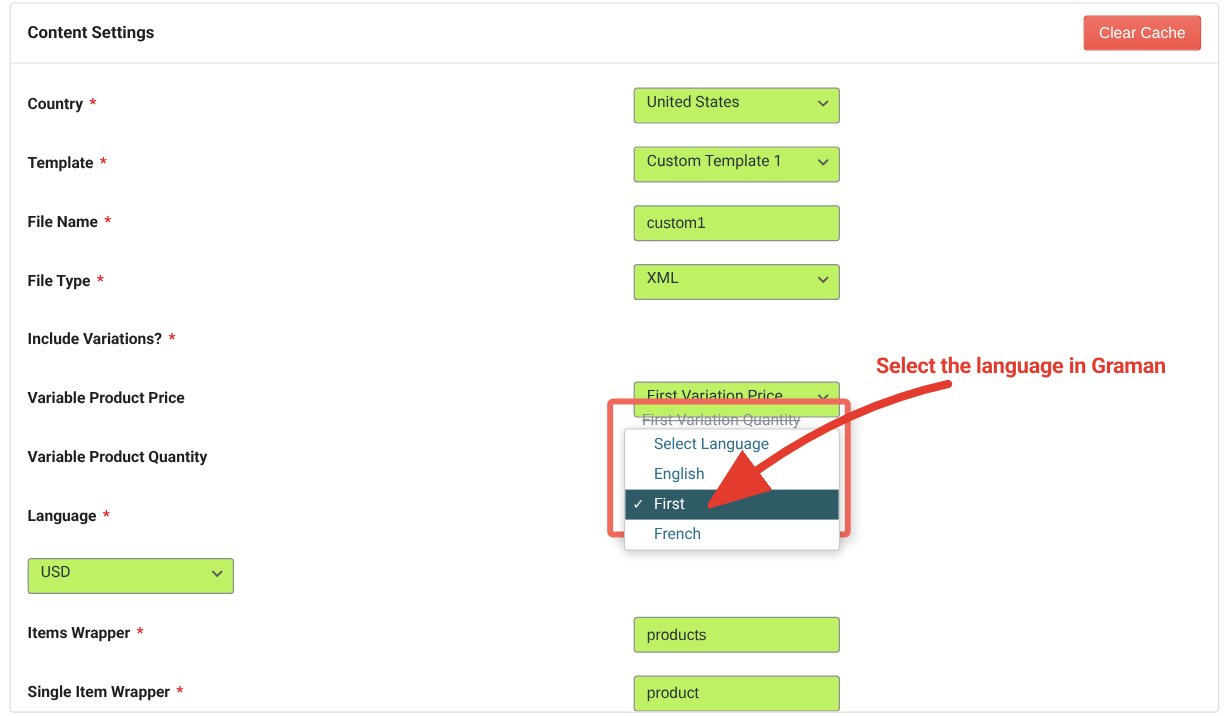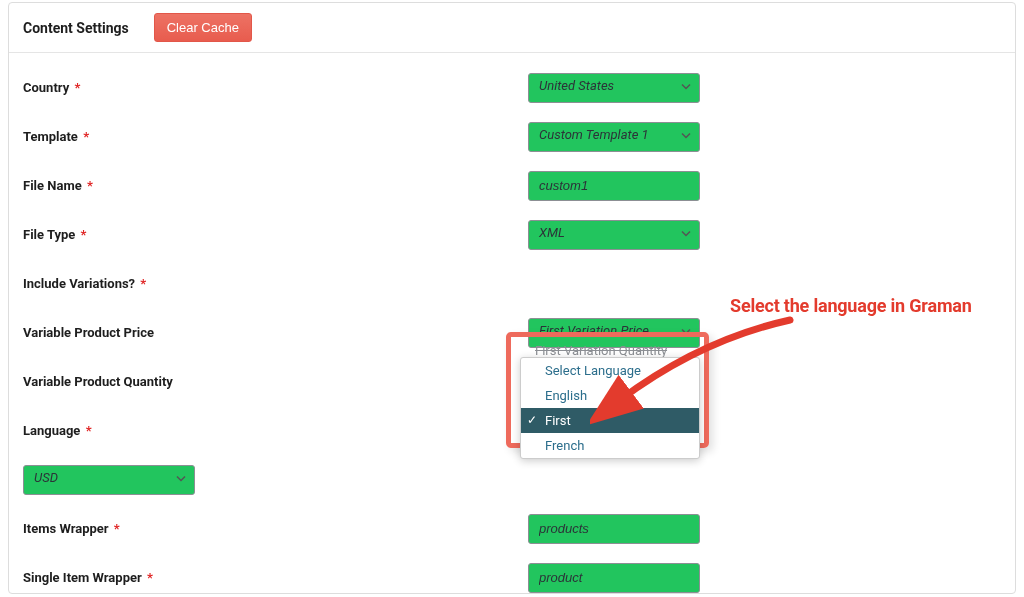--- a/index.html
+++ b/index.html
@@ -15,20 +15,21 @@
   .container {
     border: 1px solid #ddd;
     border-radius: 4px;
     margin: 2px 8px;
     height: 592px;
     overflow: hidden;
   }
   .header {
     display: flex;
     align-items: center;
+    justify-content: space-between;
     padding: 10px 14px;
     border-bottom: 1px solid #e5e5e5;
     gap: 25px;
   }
   .header-title {
     font-weight: 700;
     font-size: 14px;
     color: #1e1e1e;
   }
   .clear-btn {
@@ -61,24 +62,23 @@
     width: 172px;
     position: relative;
   }
   .select, .input {
     width: 172px;
     height: 30px;
     border: 1px solid #8c8f94;
     border-radius: 3px;
     padding: 4px 28px 4px 10px;
     font-size: 13px;
-    background: #22c55e;
+    background: #bef264;
     color: #2c3338;
     cursor: pointer;
-    font-style: italic;
   }
   .input { cursor: text; padding-right: 26px; }
   .chev {
     position: absolute;
     right: 8px;
     top: 50%;
     transform: translateY(-50%);
     pointer-events: none;
   }
 

